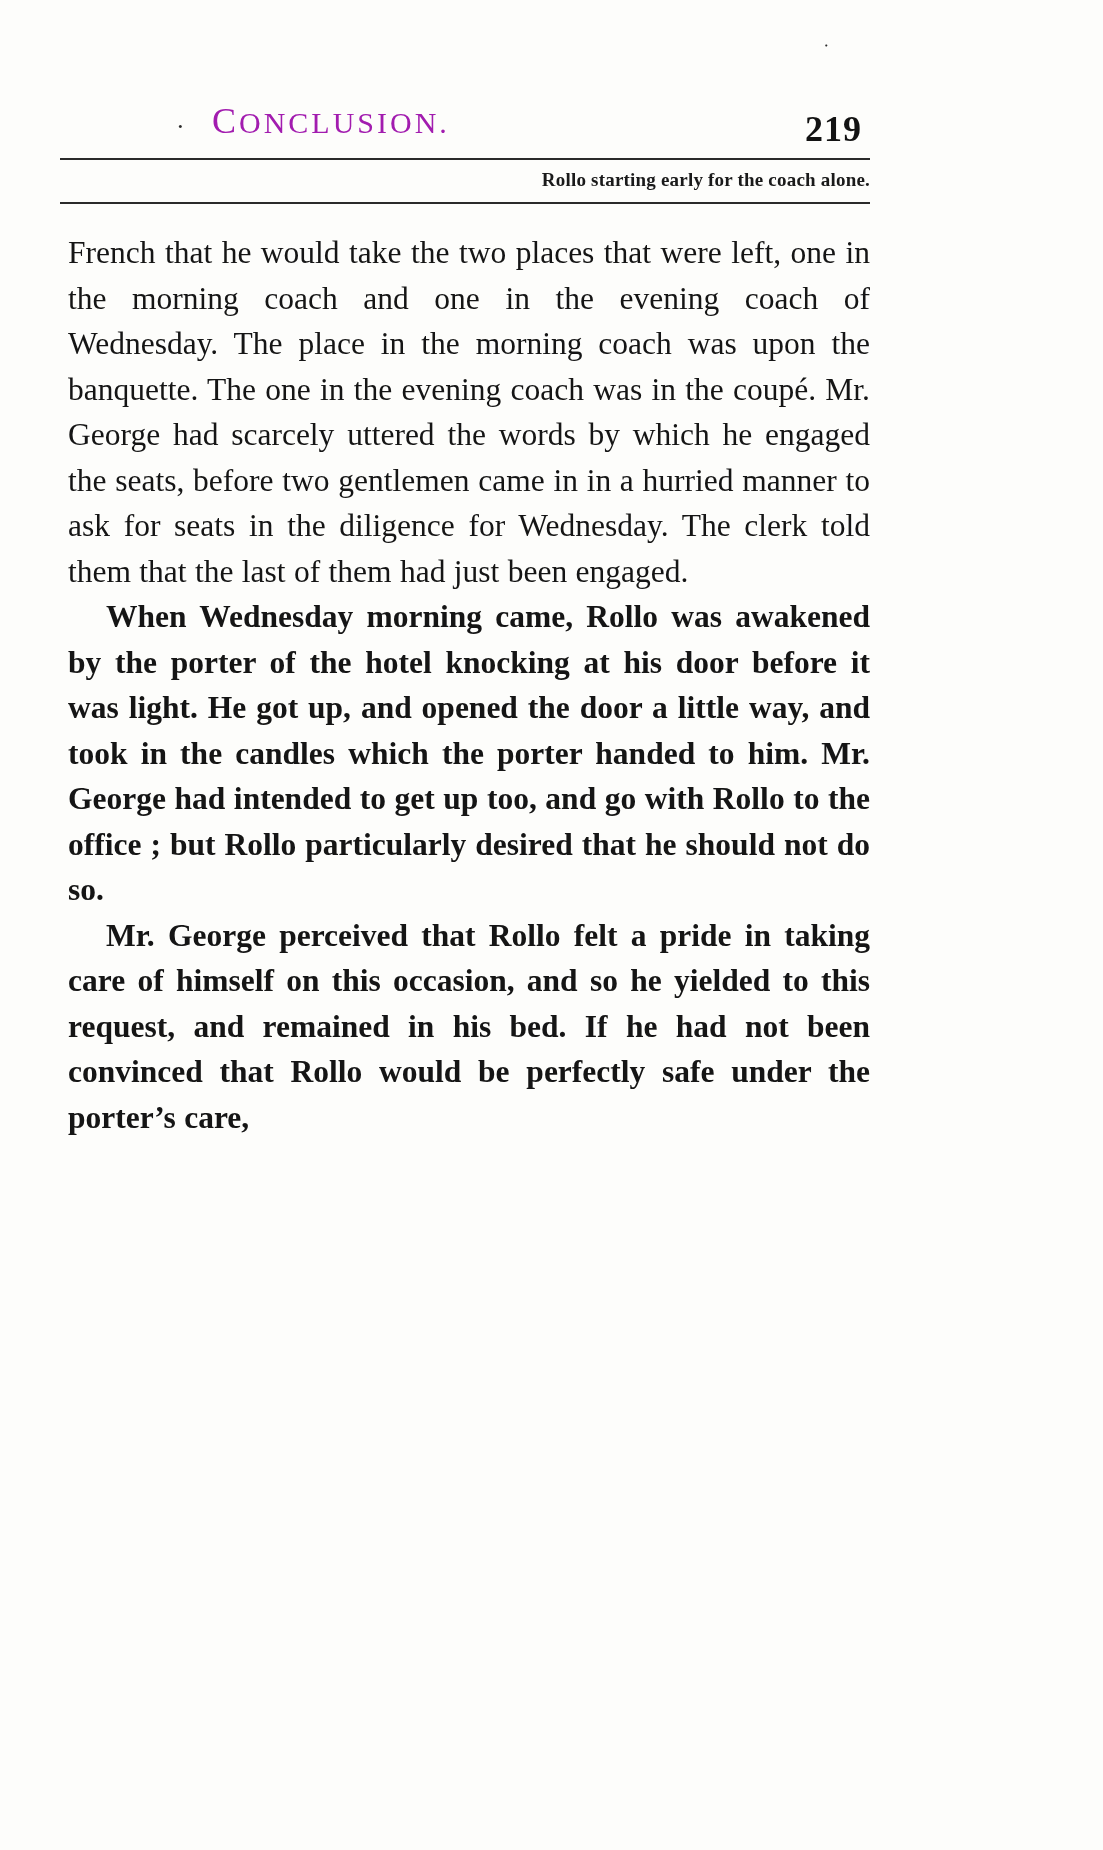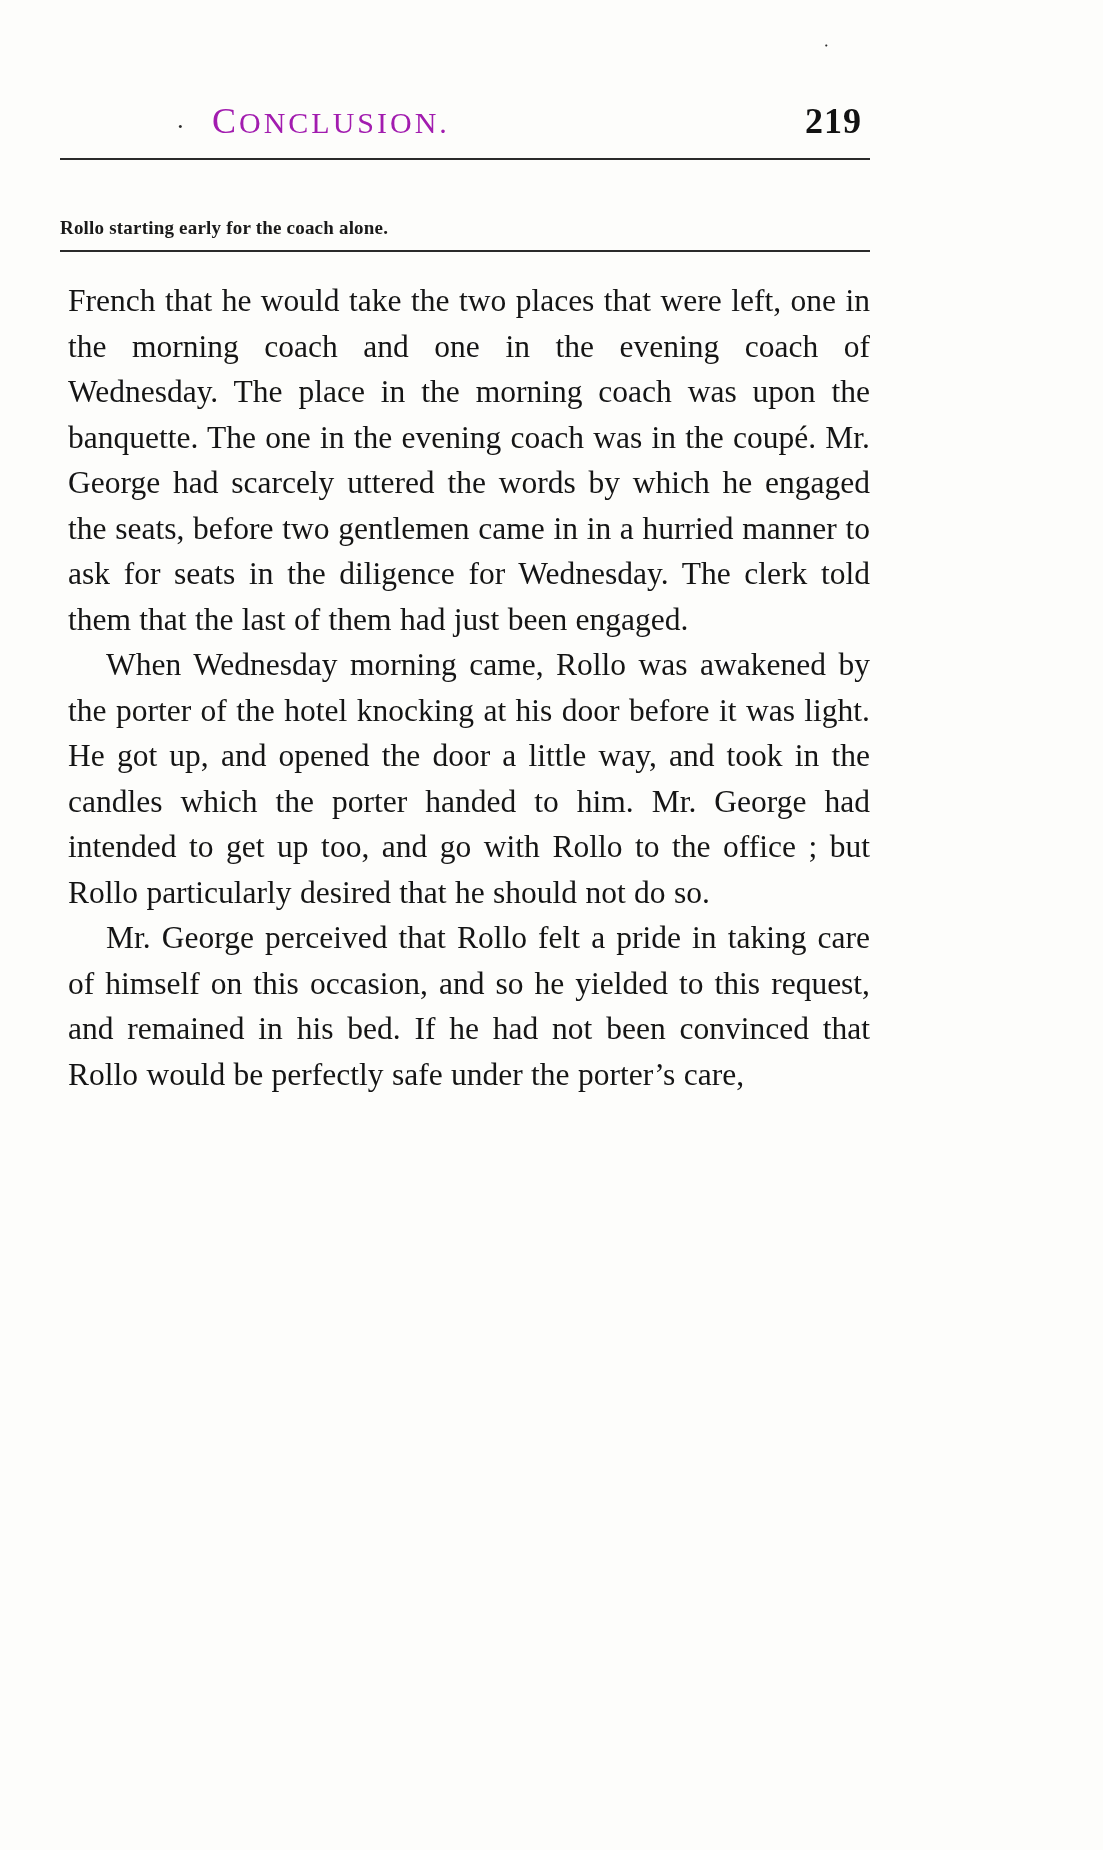--- a/index.html
+++ b/index.html
@@ -66,45 +66,44 @@
     color: #a21caf;
     font-variant: small-caps;
     text-transform: uppercase;
   }
   .rh-title .cap {
     font-size: 36px;
   }
   .rh-page {
     position: absolute;
     right: 8px;
-    top: 4px;
+    top: 12px;
     font-size: 36px;
     font-weight: bold;
     color: #121212;
     letter-spacing: 1px;
   }
 
   .rule {
     border: 0;
     border-top: 2px solid #2a2a2a;
     margin: 0;
     width: 100%;
   }
   .rule-top { margin-top: 6px; }
   .rule-bottom { margin-top: 8px; }
 
   .subhead {
-    text-align: left;
+    text-align: right;
     font-size: 19px;
     font-weight: bold;
     color: #1a1a1a;
     padding: 9px 0 3px 0;
     letter-spacing: 0.2px;
     font-family: "Liberation Serif", serif;
-    margin-top: 48px;
   }
 
   
   .body-text {
     margin-top: 26px;
   }
   .para {
     font-size: 31.5px;
     line-height: 45.5px;
     text-align: justify;
@@ -113,20 +112,21 @@
     margin: 0 0 0 8px;
     -webkit-hyphens: none;
     hyphens: none;
     word-spacing: 0.5px;
   }
   .para.indent {
     text-indent: 38px;
   }
   .para + .para {
     margin-top: 0;
+    font-weight: bold;
   }
 </style>
 </head>
 <body>
 
 <div class="page">
 
   <div class="scan-mark">˙</div>
 
   <div class="content">

